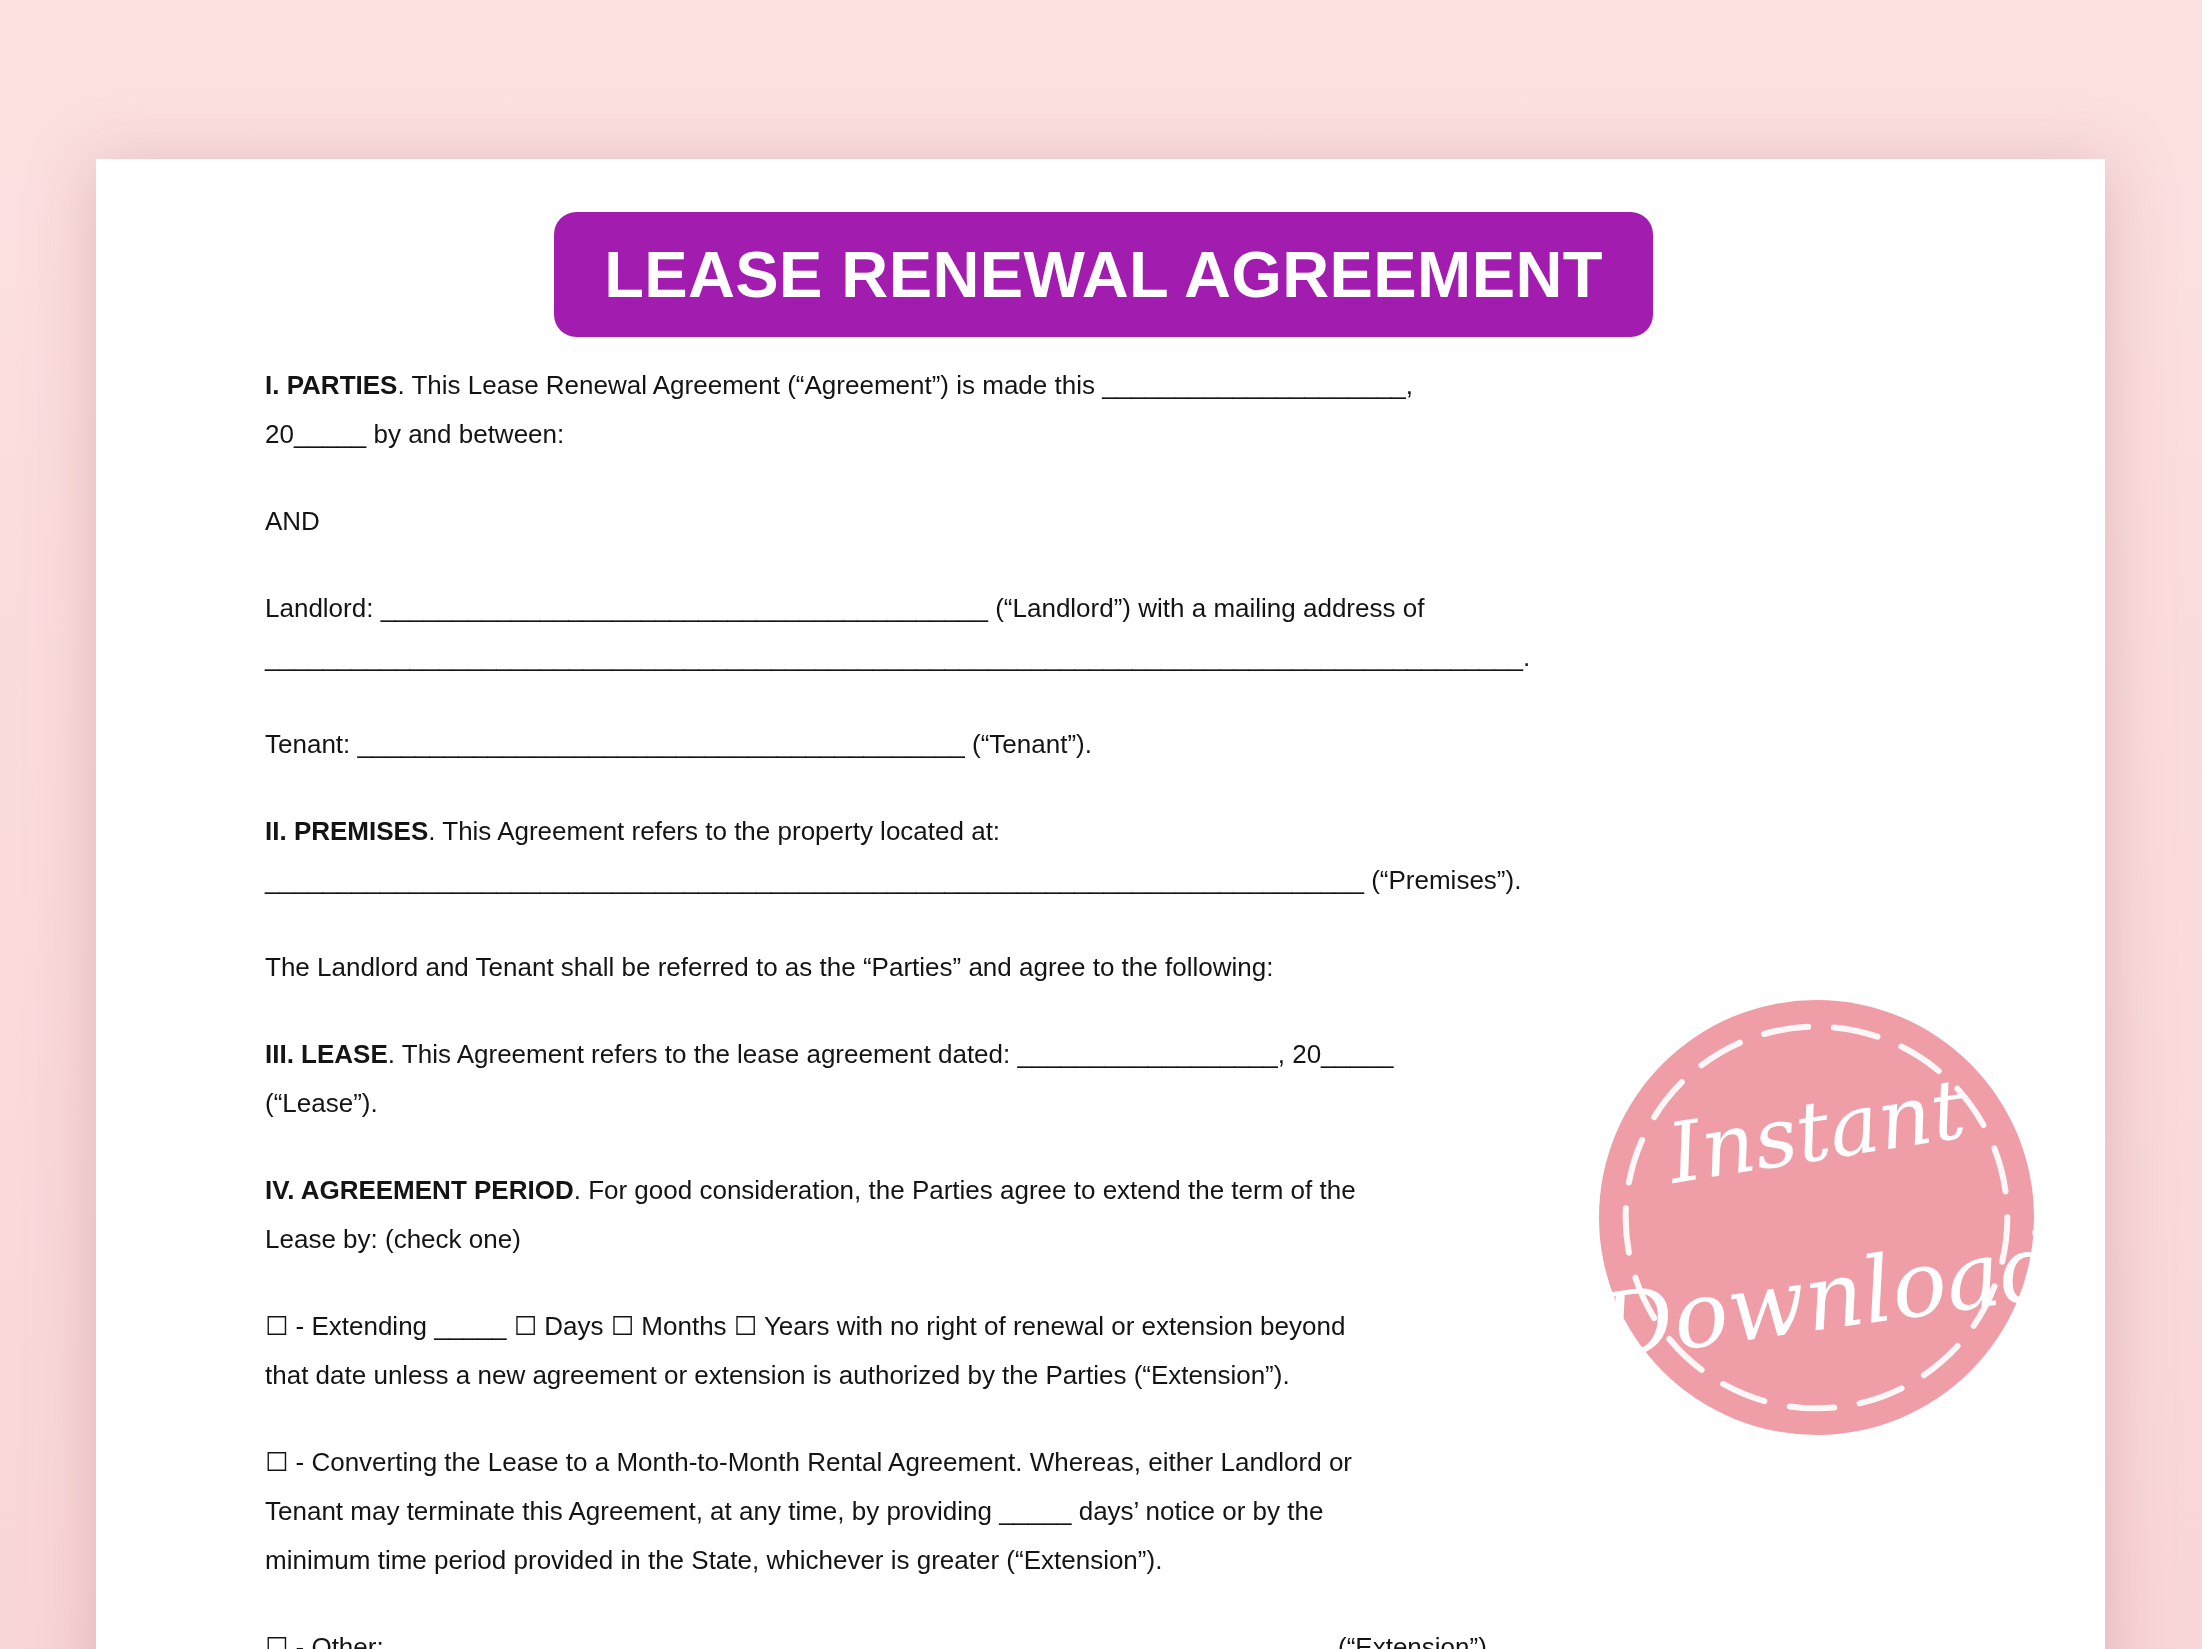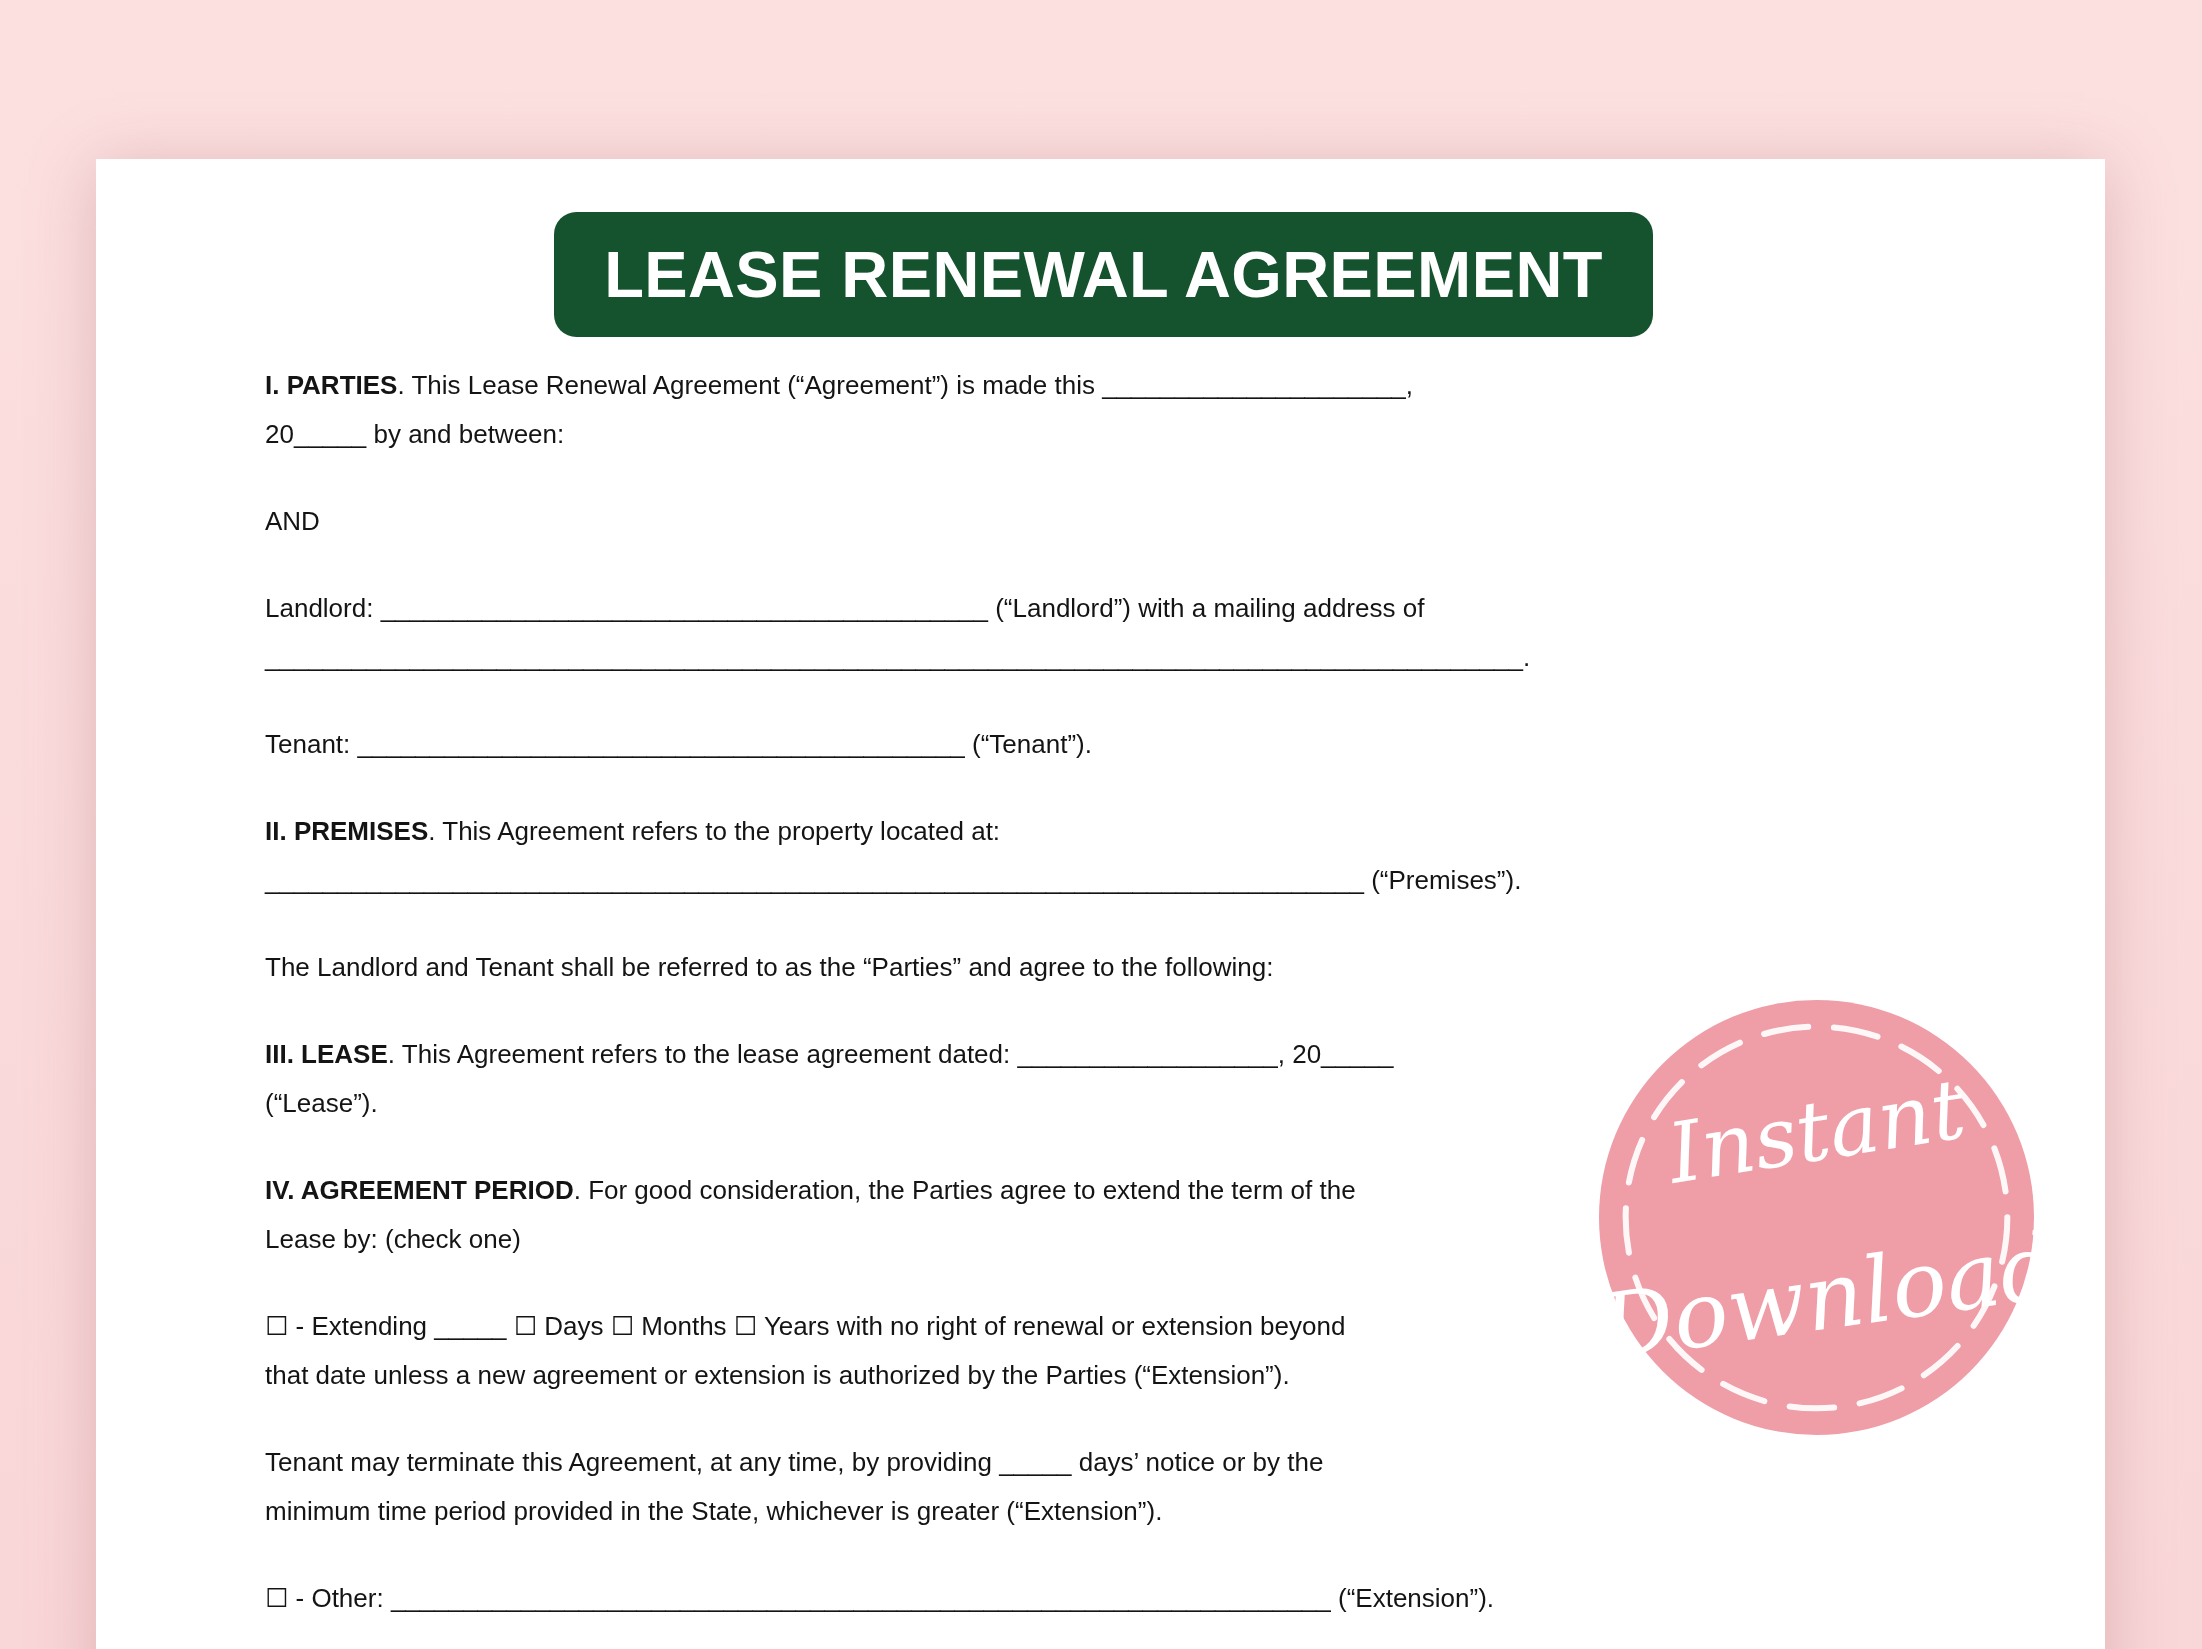--- a/index.html
+++ b/index.html
@@ -18,21 +18,21 @@
     width: 2009px; height: 1566px;
     background: #ffffff;
     box-shadow: 0 6.9px 60px rgba(185,125,130,0.40);
   }
   .content { padding: 53px 163px 0 169px; }
 
   .title-wrap { text-align: center; margin: 0 0 24px 0; }
   .title-box {
     display: inline-flex; align-items: center; justify-content: center;
     width: 1099px; height: 125px;
-    background: #14532d;
+    background: #a21caf;
     border-radius: 22.4px;
   }
   .title-box span {
     color: #ffffff;
     font-weight: 700;
     font-size: 65px;
     letter-spacing: 0.4px;
     white-space: nowrap;
   }
 
@@ -110,20 +110,21 @@
         <span class="line"><b>IV. AGREEMENT PERIOD</b><span>. For good consideration, the Parties agree to extend the term of the</span></span>
         <span class="line">Lease by: (check one)</span>
       </p>
 
       <p class="doc">
         <span class="line">☐ - Extending _____ ☐ Days ☐ Months ☐ Years with no right of renewal or extension beyond</span>
         <span class="line">that date unless a new agreement or extension is authorized by the Parties (“Extension”).</span>
       </p>
 
       <p class="doc">
+        <span class="line">☐ - Converting the Lease to a Month-to-Month Rental Agreement. Whereas, either Landlord or</span>
         <span class="line">Tenant may terminate this Agreement, at any time, by providing _____ days’ notice or by the</span>
         <span class="line">minimum time period provided in the State, whichever is greater (“Extension”).</span>
       </p>
 
       <p class="doc">☐ - Other: _________________________________________________________________ (“Extension”).</p>
 
     </div>
   </div>
 
   <div class="badge">

